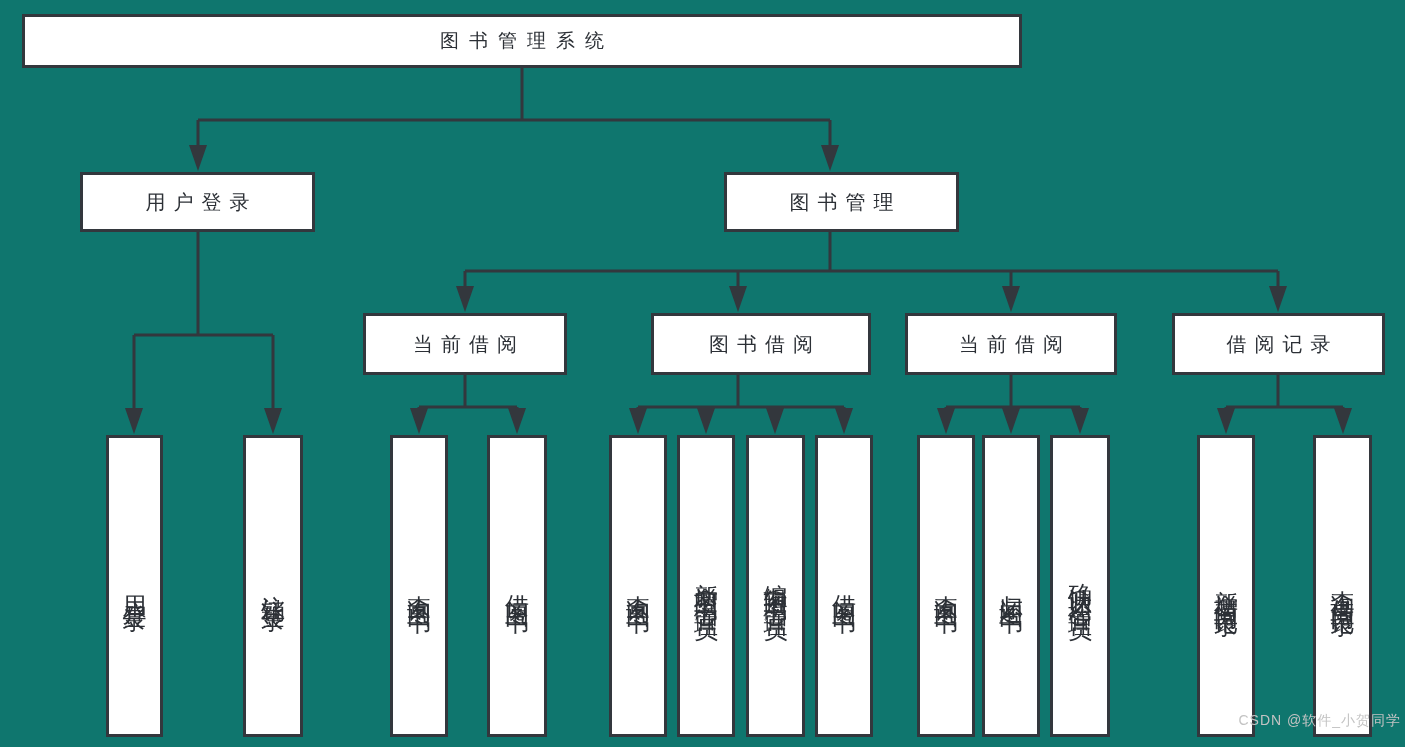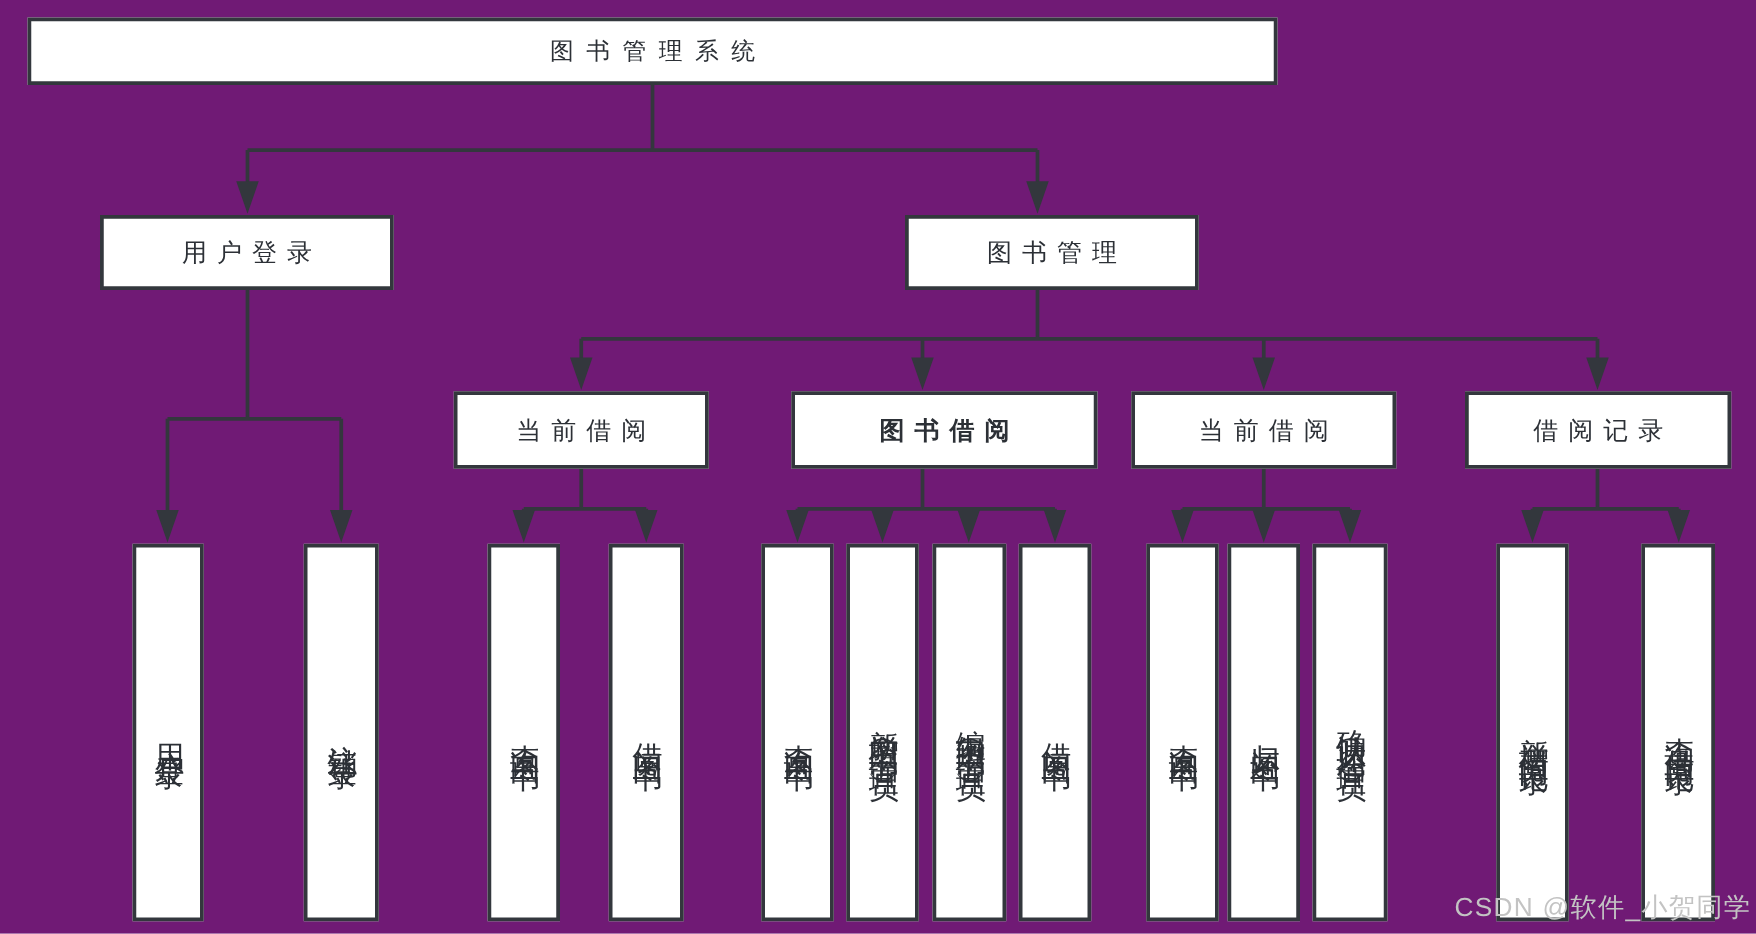--- a/index.html
+++ b/index.html
@@ -5,21 +5,21 @@
   html, body {
     margin: 0;
     padding: 0;
     background: #ffffff;
     font-family: "Liberation Sans", "DejaVu Sans", sans-serif;
   }
   #stage {
     position: relative;
     width: 1405px;
     height: 747px;
-    background: #701a75;
+    background: #0f766e;
     overflow: hidden;
   }
   #connectors {
     position: absolute;
     left: 0; top: 0;
     width: 1405px;
     height: 747px;
     z-index: 1;
     pointer-events: none;
   }
@@ -51,21 +51,21 @@
     font-size: 24px;
     letter-spacing: 5px;
     line-height: 1;
     white-space: nowrap;
   }
   .watermark {
     position: absolute;
     right: 4px;
     top: 712px;
     z-index: 10;
-    font-size: 21px;
+    font-size: 14px;
     color: #c3c3c3;
     letter-spacing: 1px;
     white-space: nowrap;
   }
 </style>
 </head>
 <body>
 
 <div id="stage">
 
@@ -112,21 +112,21 @@
   <div class="node" style="left:80px; top:172px; width:235px; height:60px;">
     <span class="hlabel">用户登录</span>
   </div>
   <div class="node" style="left:712px; top:172px; width:235px; height:60px;margin-left:12px;">
     <span class="hlabel">图书管理</span>
   </div>
 
   <div class="node" style="left:363px; top:313px; width:204px; height:62px;">
     <span class="hlabel">当前借阅</span>
   </div>
-  <div class="node" style="left:633px; top:313px; width:245px; height:62px;font-weight:bold;">
+  <div class="node" style="left:651px; top:313px; width:220px; height:62px;">
     <span class="hlabel">图书借阅</span>
   </div>
   <div class="node" style="left:1172px; top:313px; width:213px; height:62px;">
     <span class="hlabel">借阅记录</span>
   </div>
   <div class="node" style="left:905px; top:313px; width:212px; height:62px;">
     <span class="hlabel">当前借阅</span>
   </div>
 
   <div class="node" style="left:106px; top:435px; width:57px; height:302px;">

